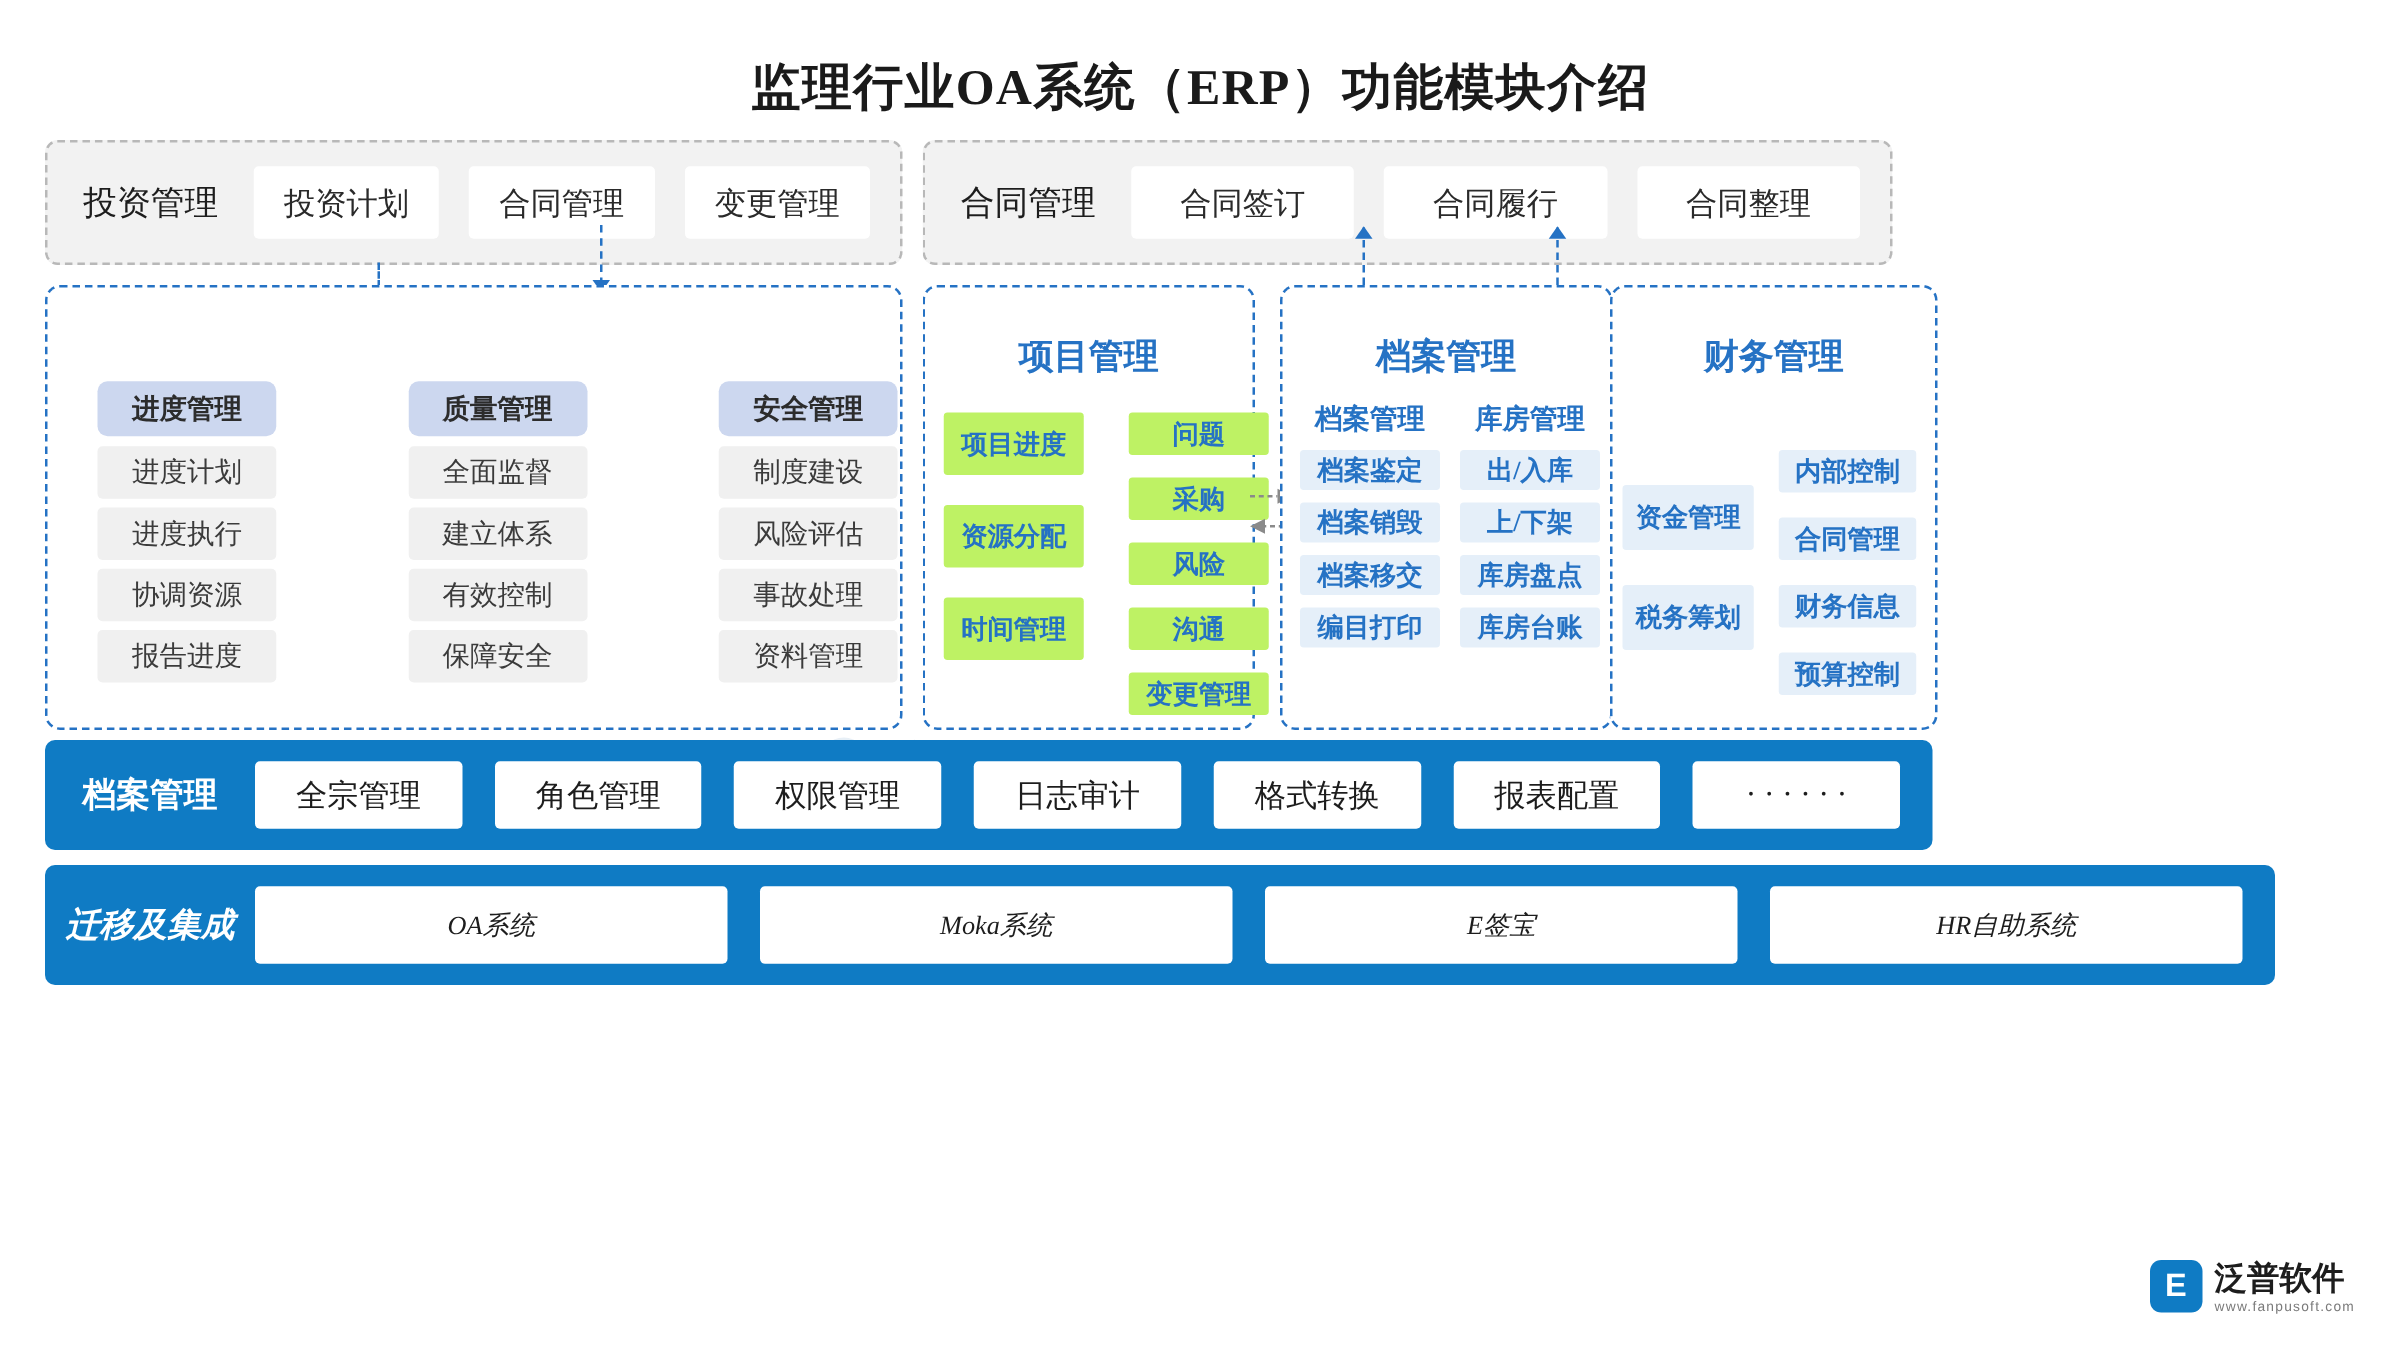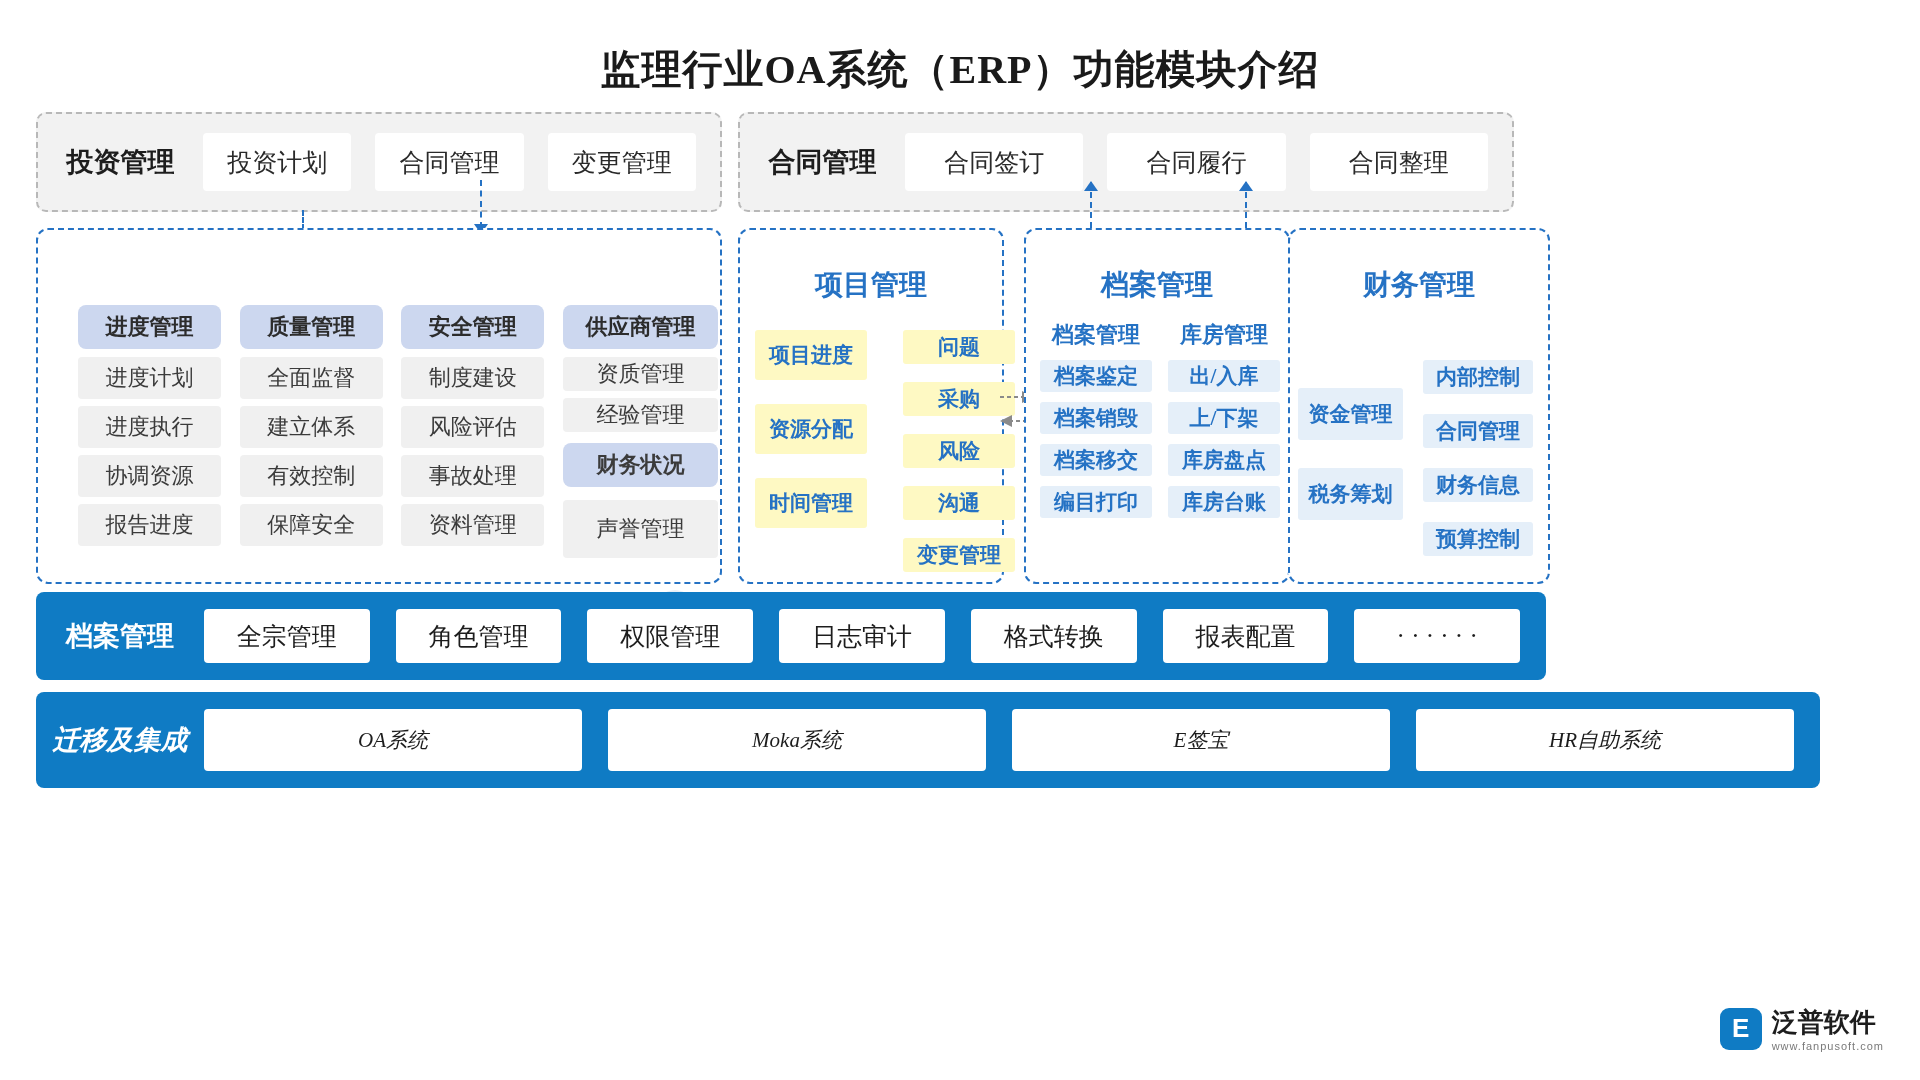--- a/index.html
+++ b/index.html
@@ -22,21 +22,21 @@
 
   
   .grey-group{
     position:absolute;
     background:#f2f2f2;
     border:2px dashed #b8b8b8;
     border-radius:10px;
     display:flex;align-items:center;
   }
   .grey-group .group-title{
-    font-size:27px;font-weight:bold;color:#1d1d1d;
+    font-size:27px;font-weight:normal;color:#1d1d1d;
     width:165px;text-align:center;flex:none;
   }
   .grey-group .chip{
     background:#ffffff;
     border-radius:4px;
     height:58px;
     flex:1;
     margin-right:24px;
     display:flex;align-items:center;justify-content:center;
     font-size:25px;color:#2a2a2a;
@@ -78,21 +78,21 @@
   }
   .lcell.hl{background:#ccd7ef;font-weight:bold;border-radius:8px;}
 
   
   #project-grid{
     position:absolute;left:755px;top:330px;width:260px;
     display:flex;justify-content:space-between;
   }
   .pcol{width:112px;display:flex;flex-direction:column;}
   .pcell{
-    background:#fef9c3;color:#2572c4;font-size:21px;font-weight:bold;
+    background:#bef264;color:#2572c4;font-size:21px;font-weight:bold;
     display:flex;align-items:center;justify-content:center;
     border-radius:3px;
   }
   .pcol.left .pcell{height:50px;margin-bottom:24px;}
   .pcol.right .pcell{height:34px;margin-bottom:18px;}
 
   
   #archive-grid{
     position:absolute;left:1040px;top:320px;width:240px;
     display:flex;justify-content:space-between;
@@ -247,27 +247,20 @@
     </div>
 
     <div class="lcol">
       <div class="lcell head">安全管理</div>
       <div class="lcell">制度建设</div>
       <div class="lcell">风险评估</div>
       <div class="lcell">事故处理</div>
       <div class="lcell">资料管理</div>
     </div>
 
-    <div class="lcol" style="width:155px;">
-      <div class="lcell head">供应商管理</div>
-      <div class="lcell" style="height:34px;">资质管理</div>
-      <div class="lcell" style="height:34px;">经验管理</div>
-      <div class="lcell hl" style="height:44px;margin-top:4px;">财务状况</div>
-      <div class="lcell" style="height:58px;margin-top:6px;">声誉管理</div>
-    </div>
   </div>
 
   <div class="blue-panel" id="project-panel" style="left:738px;top:228px;width:262px;height:352px;">
     <div class="panel-heading">项目管理</div>
   </div>
 
   <div id="project-grid">
     <div class="pcol left">
       <div class="pcell">项目进度</div>
       <div class="pcell">资源分配</div>

